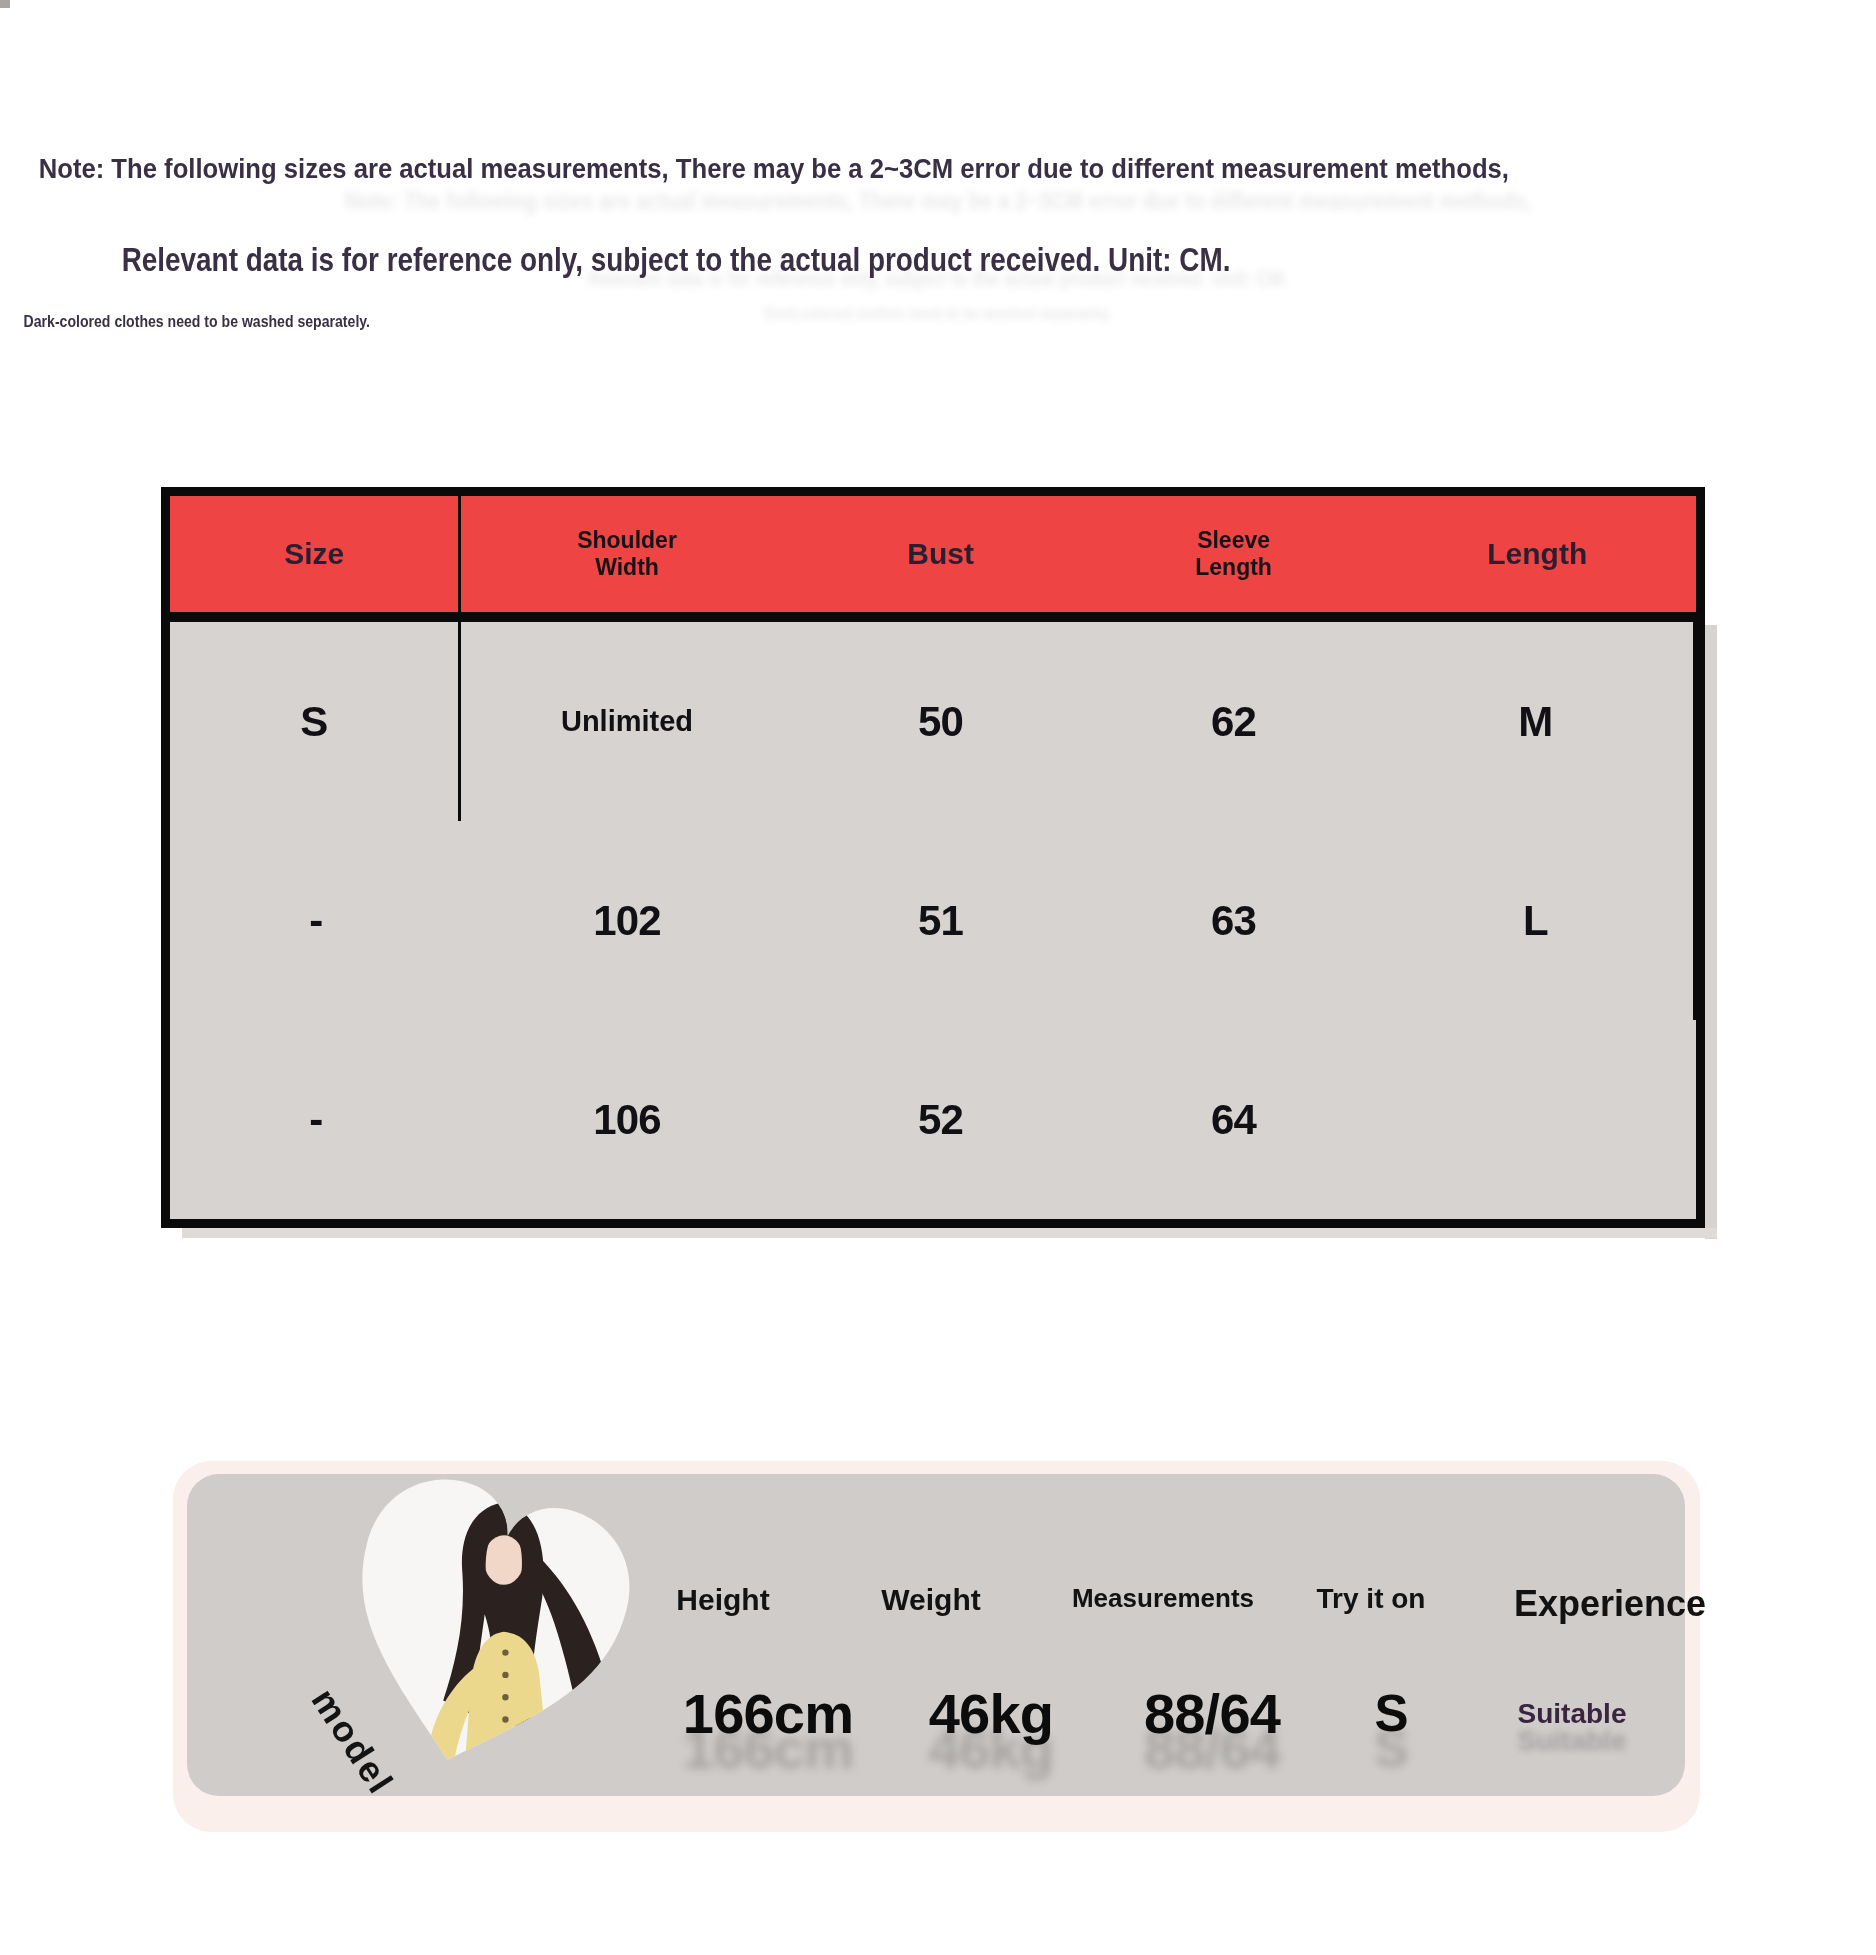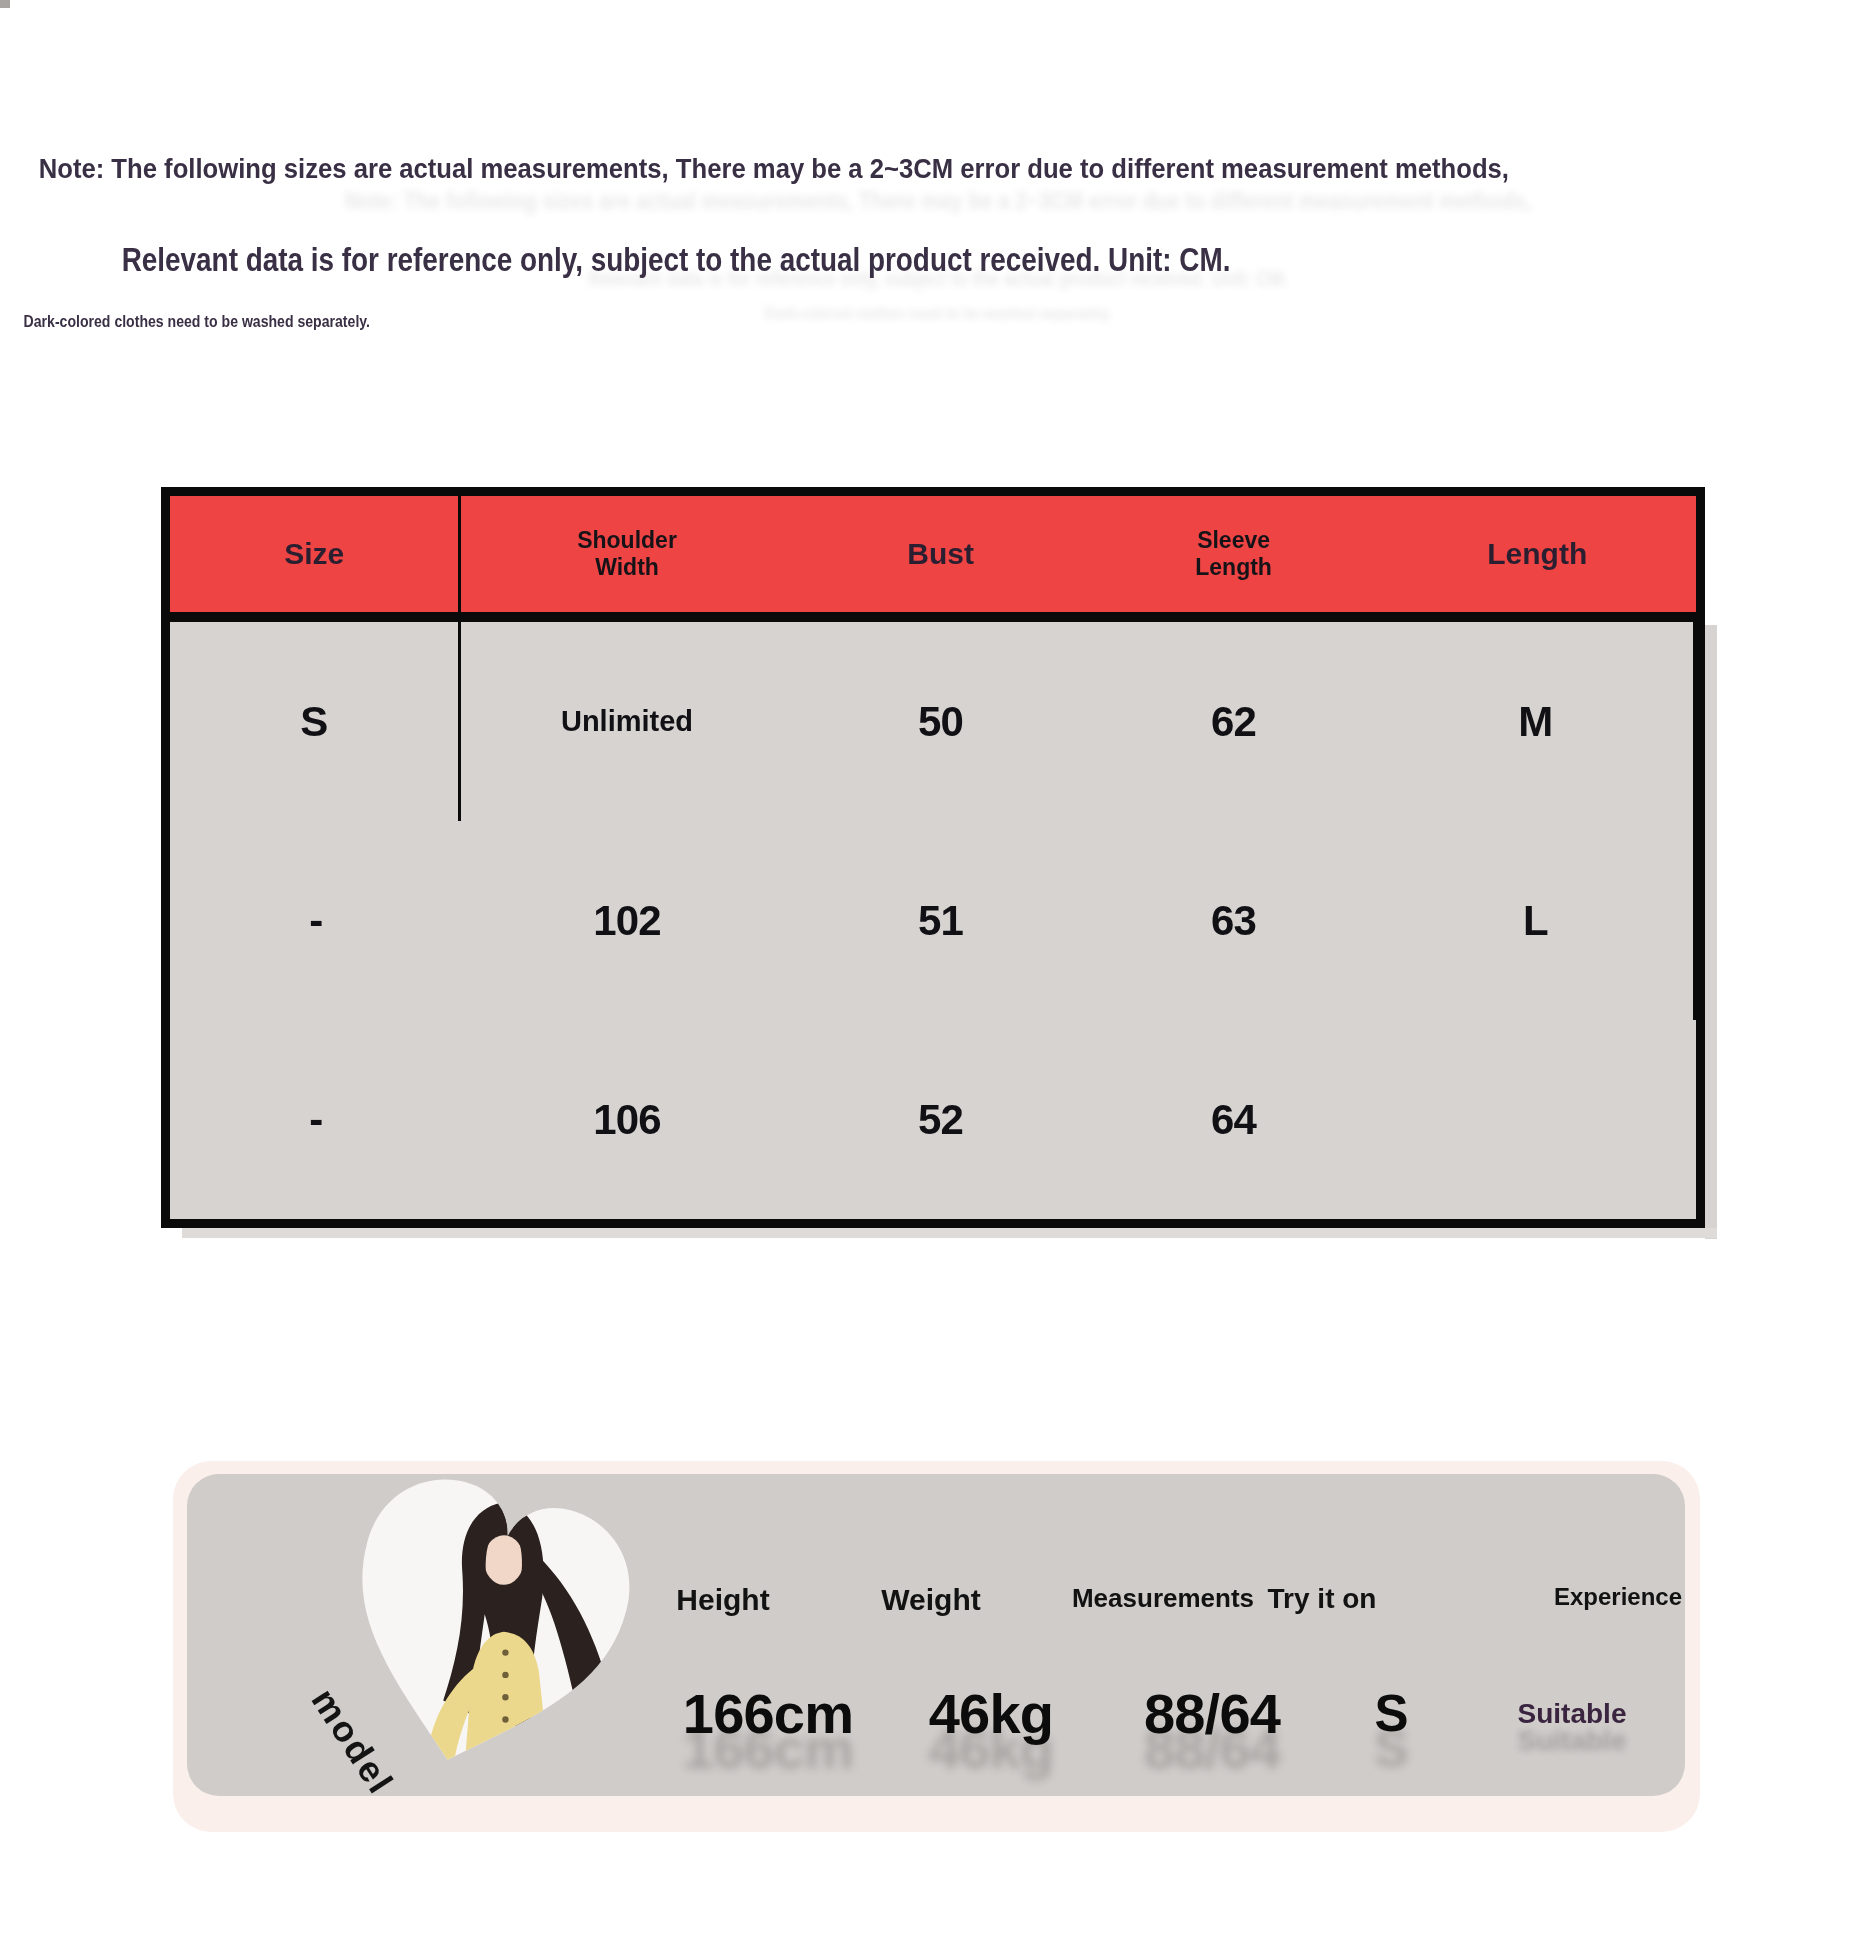--- a/index.html
+++ b/index.html
@@ -47,22 +47,22 @@
   .card-halo { position:absolute; left:173px; top:1461px; width:1527px; height:371px; background:#fbefec; border-radius:38px; }
   .model-card { position:absolute; left:187px; top:1474px; width:1498px; height:322px; background:#cfccca; border-radius:32px; }
   .heart-svg { position:absolute; left:322px; top:1466px; width:319px; height:354px; }
   .model-label { position:absolute; left:338px; top:1681px; font-size:36px; font-weight:700; color:#141414; letter-spacing:2.3px;
                  transform:rotate(57deg); transform-origin:left top; white-space:nowrap; }
 
   .stat-label { position:absolute; top:1583px; transform:translateX(-50%); font-weight:700; color:#121212; white-space:nowrap; }
   .sl-0 { left:723px;  font-size:30px; }
   .sl-1 { left:931px; font-size:30px; }
   .sl-2 { left:1163px; font-size:26px; }
-  .sl-3 { left:1322px; font-size:28px; }
-  .sl-4 { left:1610px; font-size:24px;margin-left:8px; }
+  .sl-3 { left:1371px; font-size:28px; }
+  .sl-4 { left:1610px; font-size:36px; }
 
   .stat-value { position:absolute; transform:translateX(-50%); font-weight:700; color:#0c0c0c; white-space:nowrap; letter-spacing:-0.8px;
                 text-shadow:0 35px 9px rgba(70,62,58,.28); }
   .sv-0 { left:768px; top:1681px; font-size:56px; }
   .sv-1 { left:991px; top:1681px; font-size:56px; }
   .sv-2 { left:1212px; top:1681px; font-size:56px; }
   .sv-3 { left:1391px; top:1684px; font-size:51px; }
   .sv-4 { left:1572px; top:1698px; font-size:28px; color:#3a2440; letter-spacing:0;
           text-shadow:0 27px 6.8px rgba(70,58,66,.30); }
 </style>

